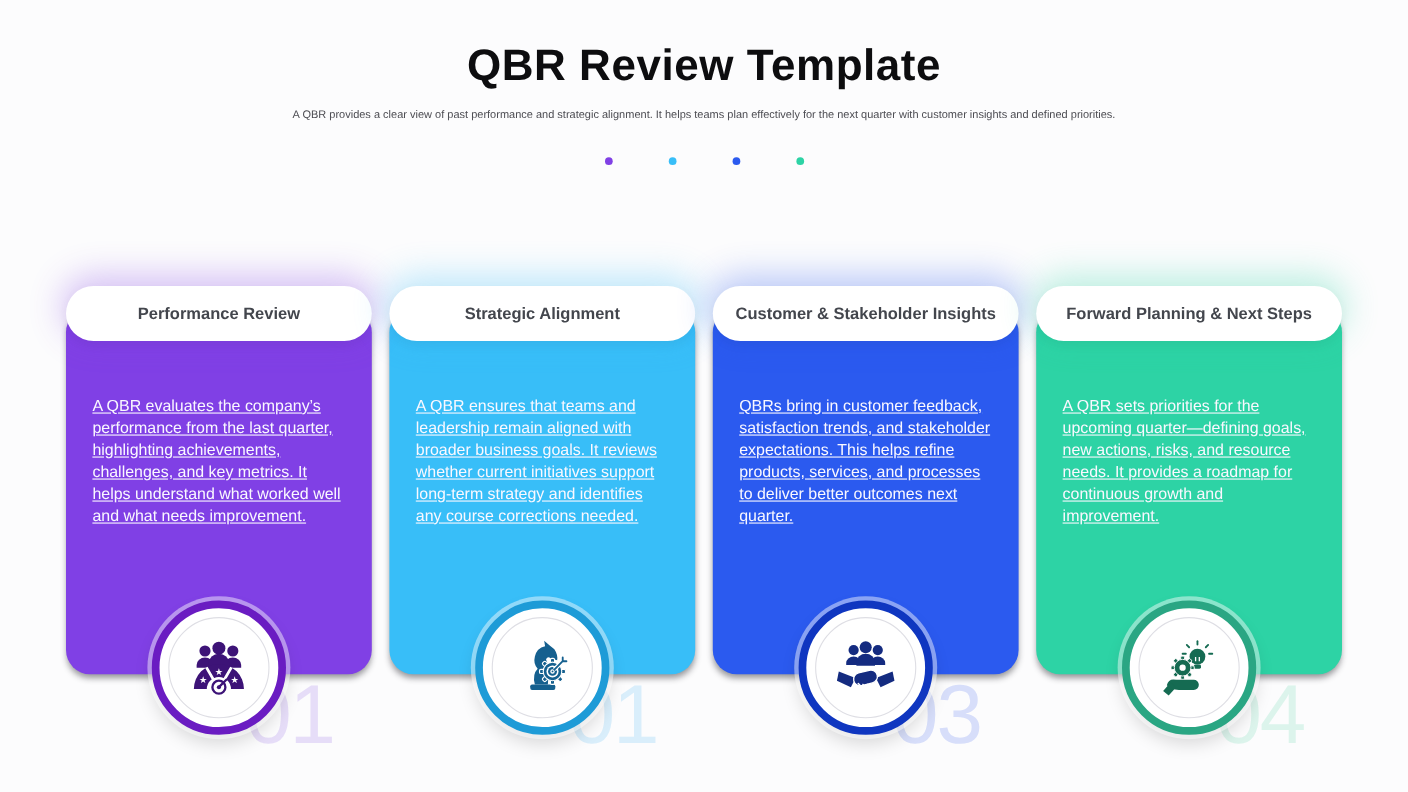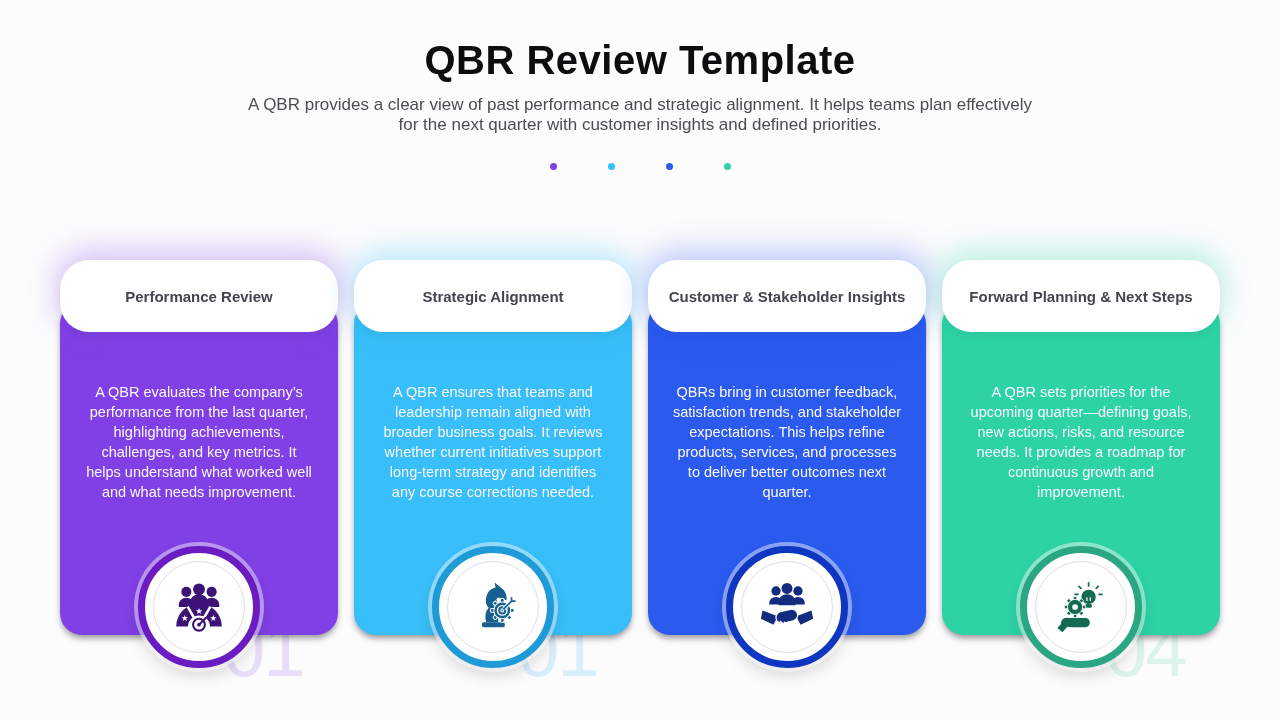--- a/index.html
+++ b/index.html
@@ -16,21 +16,21 @@
     margin-top:38px;
     font-size:40px;
     font-weight:800;
     letter-spacing:.5px;
     color:#0D0D0F;
   }
   .page-subtitle {
     width:800px;
     margin:12px auto 0;
     text-align:center;
-    font-size:17px;
+    font-size:10px;
     line-height:20px;
     color:#4C4C52;
   }
   .dots-row {
     margin-top:28px;
     display:flex;
     justify-content:center;
     gap:51px;
   }
   .dot { width:7px; height:7px; border-radius:50%; }
@@ -44,21 +44,21 @@
     gap:16px;
   }
   .card {
     position:relative;
     width:278px;
     height:430px;
   }
   .pill {
     position:relative;
     z-index:4;
-    height:72px;
+    height:50px;
     background:#FFFFFF;
     border-radius:29px;
     display:flex;
     align-items:center;
     justify-content:center;
     text-align:center;
     padding:0 20px;
     box-shadow:0 -6px 30px 4px var(--glow), 0 4px 10px rgba(0,0,0,0.06);
   }
   .pill span {
@@ -71,24 +71,24 @@
     position:relative;
     z-index:2;
     margin-top:-30px;
     height:333px;
     border-radius:22px;
     background:var(--body);
     padding:80px 24px 0;
     box-shadow:0 4px 6px -1px rgba(22,22,30,0.45);
   }
   .card-body p {
-    text-align:center;
     color:#FAF8FF;
     font-size:14.5px;
     line-height:20px;
+    text-decoration:underline;
   }
   .big-number {
     position:absolute;
     z-index:1;
     top:352px;
     left:calc(50% + 24px);
     font-size:76px;
     line-height:1;
     font-weight:400;
     letter-spacing:-2px;
@@ -198,20 +198,21 @@
       </div>
     </section>
 
     <section class="card" style="--body: #2B5AEF; --ring: #0F36C0; --icon: #142B80; --number: #D7DEFA; --glow: rgba(43,90,239,0.30);">
       <div class="pill">
         <span>Customer &amp; Stakeholder Insights</span>
       </div>
       <div class="card-body">
         <p>QBRs bring in customer feedback, satisfaction trends, and stakeholder expectations. This helps refine products, services, and processes to deliver better outcomes next quarter.</p>
       </div>
+      <div class="big-number">03</div>
       <div class="circle">
         <svg viewBox="0 0 64 64" fill="currentColor">
           <circle cx="19" cy="13" r="5.5"></circle>
             <circle cx="45" cy="13" r="5.5"></circle>
             <circle cx="32" cy="10" r="6.5"></circle>
           <path d="M11 27 a8 7 0 0 1 16 0 v2 h-16 z"></path>
           <path d="M37 27 a8 7 0 0 1 16 0 v2 h-16 z"></path>
           <path d="M22 26 a10 9 0 0 1 20 0 v4 h-20 z"></path>
           <path d="M3 36 L21 43 L16 53 L1 46 Z"></path>
           <path d="M61 36 L43 43 L48 53 L63 46 Z"></path>

